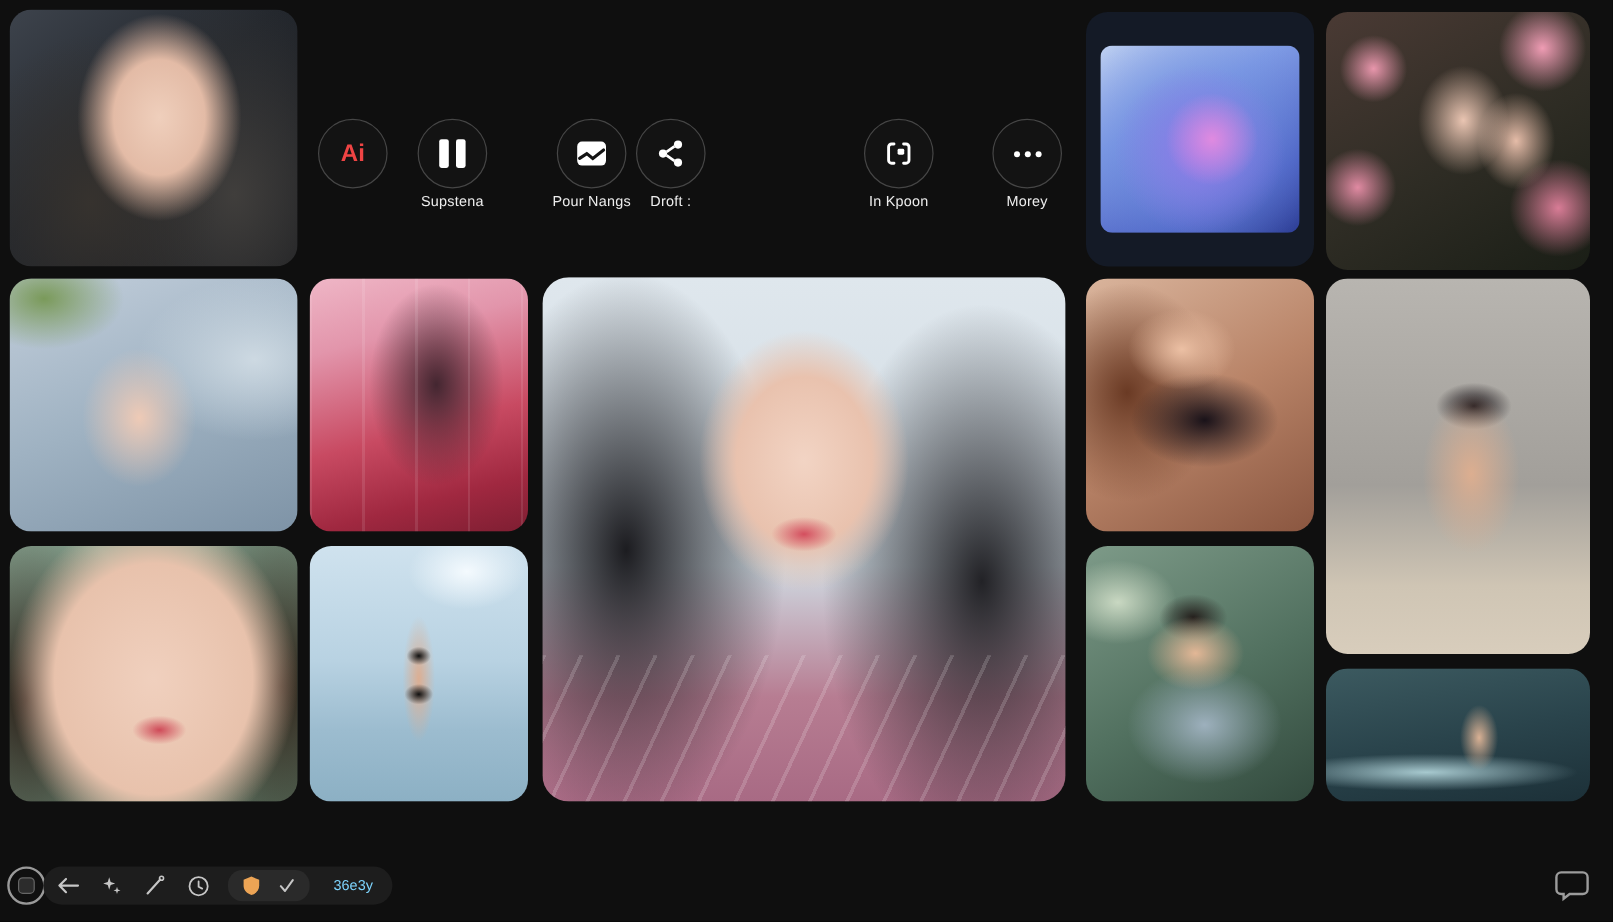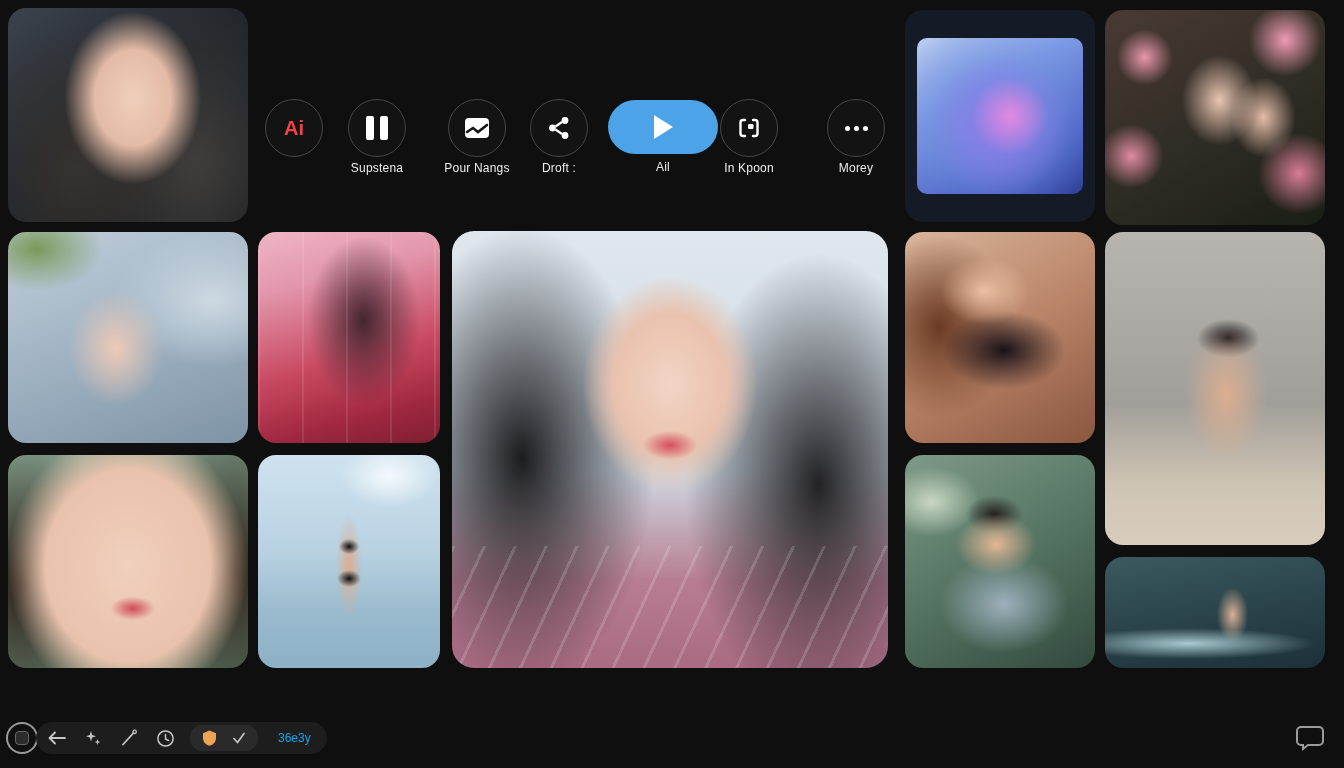--- a/index.html
+++ b/index.html
@@ -96,21 +96,21 @@
   .dots3 span{width:5px;height:5px;border-radius:50%;background:#fff;}
 
   
   .rec-btn{position:absolute;left:6px;top:722px;width:32px;height:32px;border-radius:50%;
     border:2px solid #9a9a9a;background:#101010;display:flex;align-items:center;justify-content:center;cursor:pointer;}
   .rec-btn .sq{width:14px;height:14px;border-radius:4px;background:#2c2c2c;border:1px solid #666;}
   .btoolbar{position:absolute;left:36px;top:722px;height:32px;border-radius:16px;background:#1d1d1d;
     display:flex;align-items:center;padding:0 10px;gap:14px;}
   .btool-ic{display:flex;align-items:center;justify-content:center;width:22px;height:22px;cursor:pointer;}
   .bseg{display:flex;align-items:center;gap:8px;background:#2a2a2a;border-radius:12px;padding:2px 8px;}
-  .btext{font-size:12px;color:#0ea5e9;padding:0 6px;cursor:pointer;}
+  .btext{font-size:12px;color:#7dd3fc;padding:0 6px;cursor:pointer;}
   .chat-btn{position:absolute;left:1294px;top:724px;width:32px;height:28px;cursor:pointer;}
 </style>
 </head>
 <body>
 
 <div class="stage">
 
   <div class="tile t1" aria-label="Portrait of woman with long dark hair on dark studio background"></div>
   <div class="tile t2" aria-label="Abstract blue and purple flower render in dark navy frame">
     <div class="t2-img"></div>
@@ -136,21 +136,21 @@
   <div class="tb-btn" style="left:348px">
     <div class="tb-circle">
       <span class="pause-bars">
           <span></span>
           <span></span>
         </span>
     </div>
     <span class="tb-label">Supstena</span>
   </div>
 
-  <div class="tb-btn" style="left:448px">
+  <div class="tb-btn" style="left:464px">
     <div class="tb-circle">
       <svg width="28" height="24" viewBox="0 0 28 24">
         <rect x="2" y="2" width="24" height="20" rx="4" fill="#ffffff"></rect>
         <path d="M4 16 l6 -4 l5 4 l9 -7" stroke="#141414" stroke-width="2.6" fill="none" stroke-linecap="round"></path>
       </svg>
     </div>
     <span class="tb-label">Pour Nangs</span>
   </div>
 
   <div class="tb-btn" style="left:530px">
@@ -158,26 +158,20 @@
       <svg width="26" height="26" viewBox="0 0 26 26">
         <circle cx="19" cy="5.5" r="3.4" fill="#fff"></circle>
         <circle cx="6.5" cy="13" r="3.4" fill="#fff"></circle>
         <circle cx="19" cy="20.5" r="3.4" fill="#fff"></circle>
         <path d="M9.5 11.5 L16 7 M9.5 14.5 L16 19" stroke="#fff" stroke-width="2.2"></path>
       </svg>
     </div>
     <span class="tb-label">Droft :</span>
   </div>
 
-  <div class="tb-pill" style="background:#4da3e8">
-    <svg width="22" height="26" viewBox="0 0 22 26">
-      <polygon points="2,1 21,13 2,25" fill="#ffffff"></polygon>
-    </svg>
-    <span class="tb-label">Ail</span>
-  </div>
 
   <div class="tb-btn" style="left:720px">
     <div class="tb-circle">
       <svg width="28" height="28" viewBox="0 0 28 28">
         <path d="M10 6 H8 a2.5 2.5 0 0 0 -2.5 2.5 v11 a2.5 2.5 0 0 0 2.5 2.5 h2" stroke="#fff" stroke-width="2.4" fill="none" stroke-linecap="round"></path>
         <path d="M18 6 h2 a2.5 2.5 0 0 1 2.5 2.5 v11 a2.5 2.5 0 0 1 -2.5 2.5 h-2" stroke="#fff" stroke-width="2.4" fill="none" stroke-linecap="round"></path>
         <rect x="13" y="10" width="5.5" height="5" rx="1.2" fill="#fff"></rect>
       </svg>
     </div>
     <span class="tb-label">In Kpoon</span>

